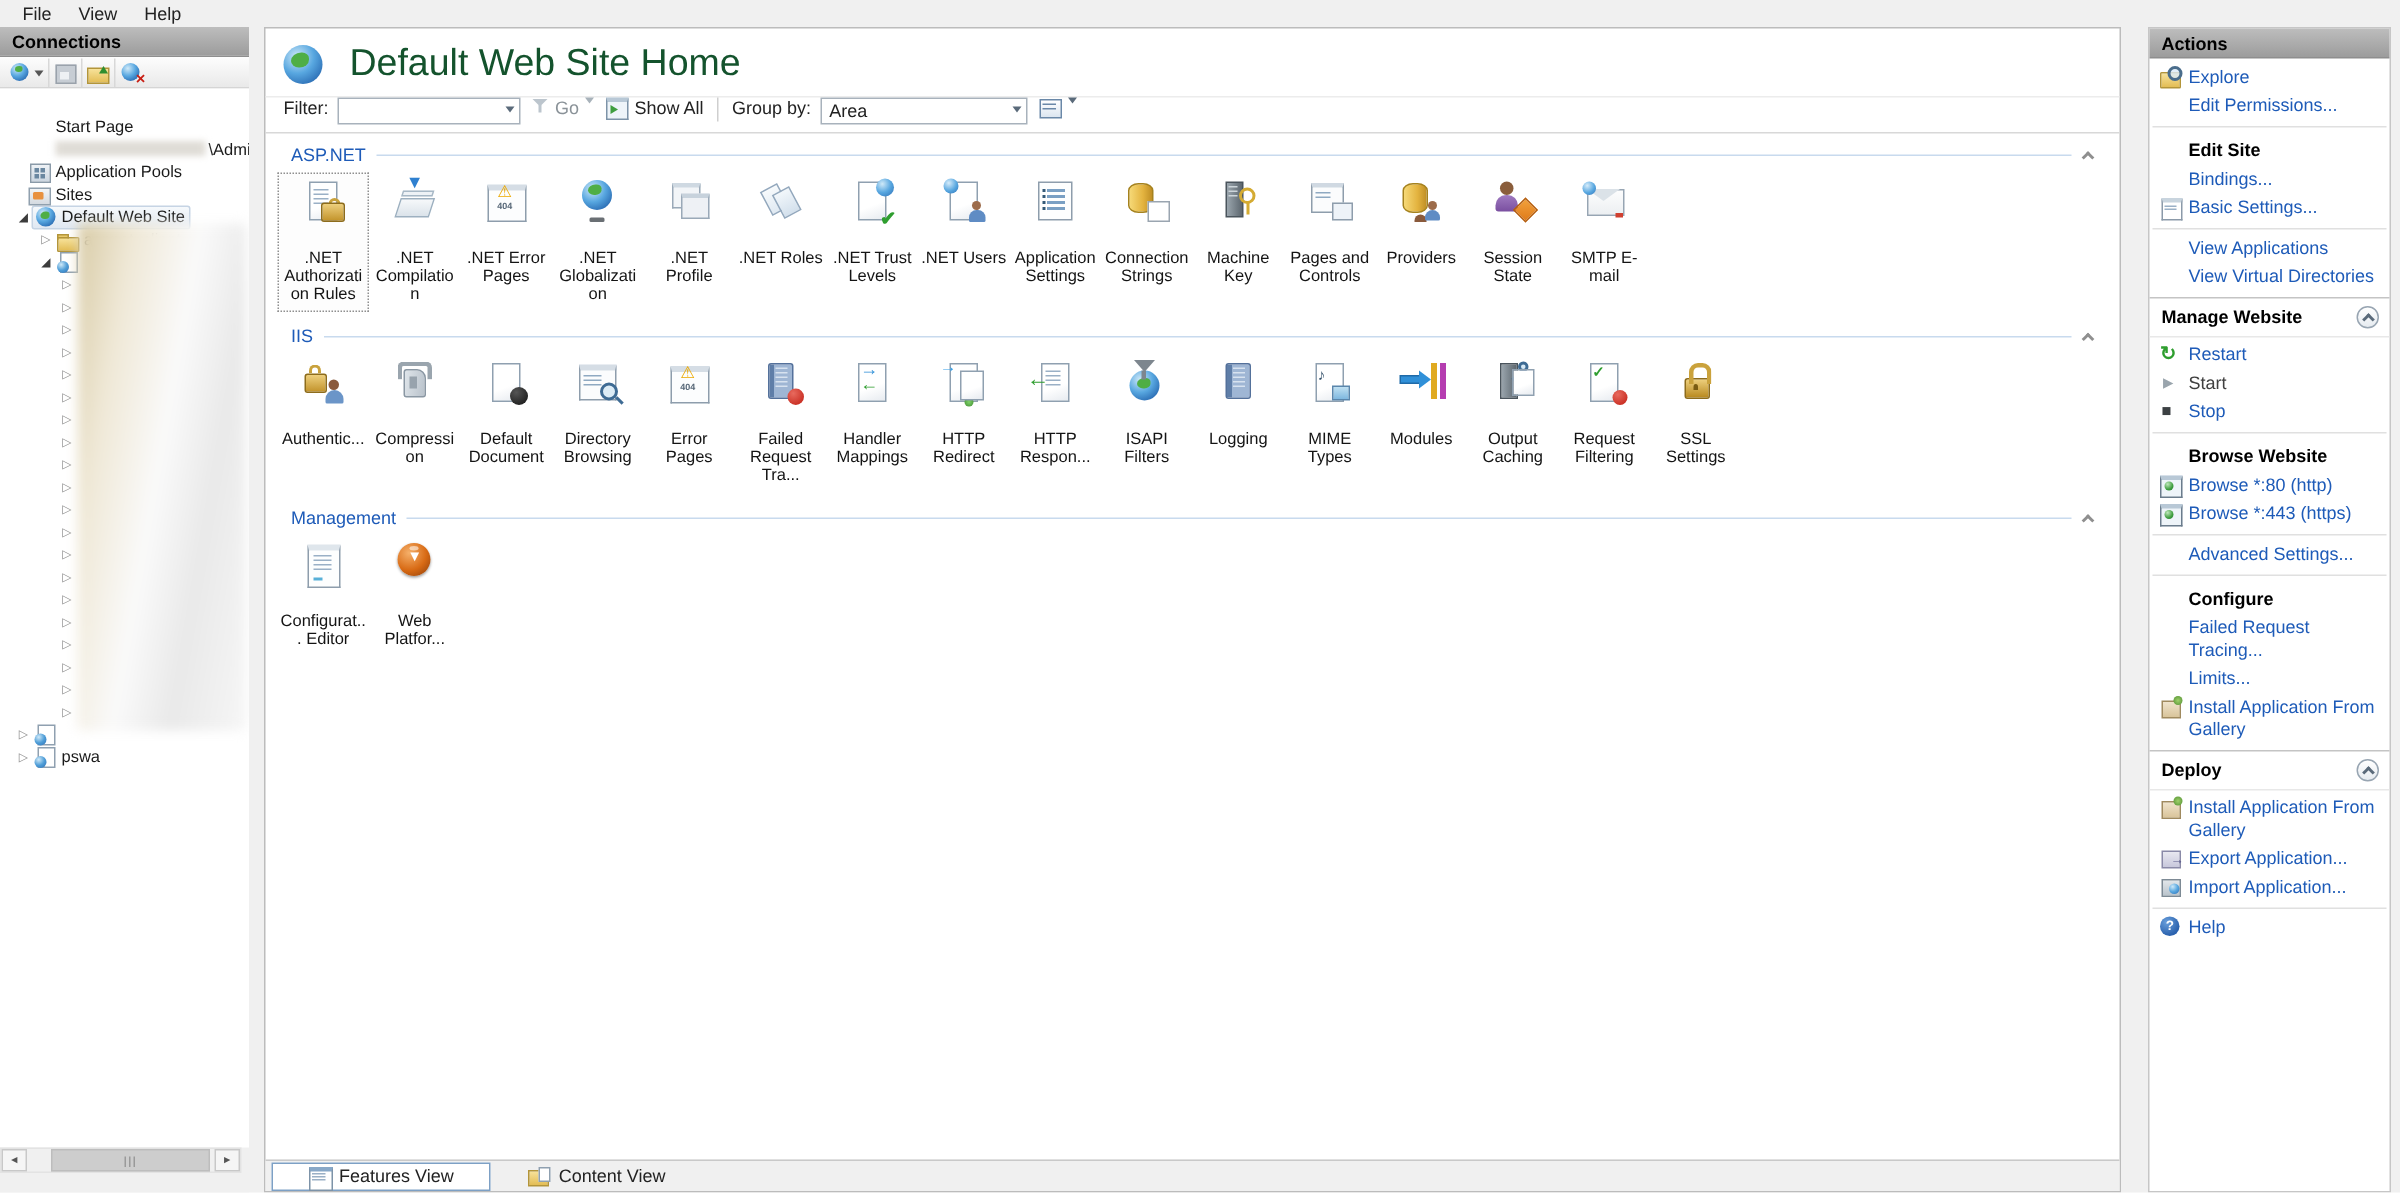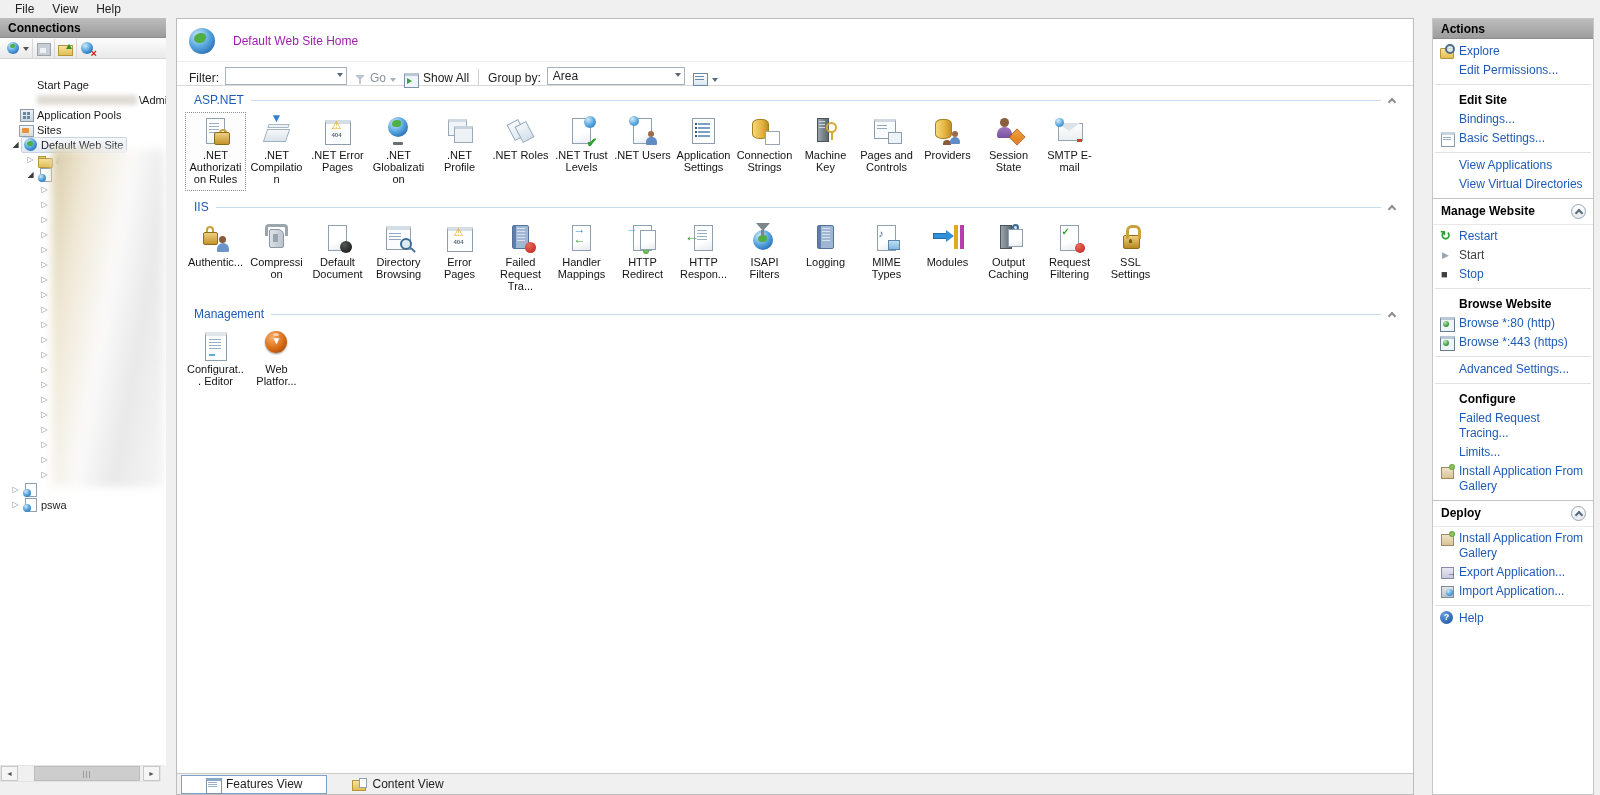--- a/index.html
+++ b/index.html
@@ -56,22 +56,22 @@
   .strack{flex:1;height:15px;position:relative}
   .sthumb{position:absolute;left:16px;top:0;width:106px;height:15px;background:#cdcdcd;border:1px solid #bdbdbd}
   .sthumb::before{content:"";position:absolute;left:48px;top:4px;width:1px;height:7px;background:#9a9a9a;box-shadow:3px 0 0 #9a9a9a,6px 0 0 #9a9a9a}
 
   
   .mainpanel{position:absolute;left:176px;top:18px;width:1238px;bottom:0;background:#fff;border:1px solid #bcbcbc;display:flex;flex-direction:column}
   .titlerow{display:flex;align-items:center;padding:9px 0 7px 12px}
   .bigglobe{width:26px;height:26px;position:relative;margin-right:18px}
   .bigglobe::before{content:"";position:absolute;inset:0;border-radius:50%;background:radial-gradient(circle at 35% 30%,#cfe9f8,#58a7e0 45%,#2b6db4 82%)}
   .bigglobe::after{content:"";position:absolute;left:5px;top:5px;width:12px;height:10px;background:#4fae45;border-radius:60% 40% 55% 45%}
-  .pagetitle{font-size:12px;color:#a21caf}
-  .filterbar{height:25px;border-top:1px solid #ececec;border-bottom:1px solid #d8d8d8;display:flex;align-items:flex-end;padding-left:12px;font-size:12px;color:#222;flex:none}
+  .pagetitle{font-size:25px;color:#14532d}
+  .filterbar{height:25px;border-top:1px solid #ececec;border-bottom:1px solid #d8d8d8;display:flex;align-items:flex-start;padding-left:12px;font-size:12px;color:#222;flex:none}
   .combo{height:18px;background:#fff;border:1px solid #a8b2bc;display:flex;align-items:center;justify-content:flex-end;padding:0 3px;margin-left:6px}
   .combo .val{flex:1;padding-left:2px}
   .caret{width:0;height:0;border:3px solid transparent;border-top:4px solid #5a6a7a}
   .fgap{width:8px}
   .funnel{position:relative;width:12px;height:11px;margin-right:3px}
   .funnel::before{content:"";position:absolute;left:0;top:1px;border-left:5px solid transparent;border-right:5px solid transparent;border-top:5px solid #bcc5cd}
   .funnel::after{content:"";position:absolute;left:4px;top:5px;width:2px;height:5px;background:#bcc5cd}
   .golabel{color:#8a9298;margin-right:4px}
   .dim-caret{border-top-color:#a8b2ba;margin-right:8px}
   .showic{position:relative;width:15px;height:12px;margin-right:4px}
@@ -84,21 +84,21 @@
 
   .contentarea{flex:1;padding:7px 8px 0 6px;overflow:hidden}
   .fsection{margin-bottom:9px}
   .shdr{display:flex;align-items:center}
   .stitle{font-size:12px;color:#1e5bb8;padding-left:11px;flex:none}
   .shline{flex:1;height:1px;background:#c8daee;margin:0 8px 0 7px}
   .schev{width:6px;height:6px;border-left:2px solid #8f8f8f;border-top:2px solid #8f8f8f;transform:rotate(45deg);margin:4px 10px 0 0;flex:none}
   .fgrid{display:flex;flex-wrap:wrap;align-items:flex-start;padding:5px 0 0 2px}
   .fitem{width:61px;text-align:center;font-size:11px;line-height:12px;color:#141414;padding:3px 1px 5px;border:1px dotted transparent;overflow-wrap:anywhere}
   .fitem.selected{border-color:#8f8f8f;background:#fdfdfd}
-  .flabel{display:block;margin-top:3px}
+  .flabel{display:block;margin-top:17px}
 
   
   .fi{position:relative;width:34px;height:30px;margin:0 auto;display:block}
   .fi::before,.fi::after{position:absolute}
   .fi i,.fi b{display:none;position:absolute;font-style:normal;font-weight:normal}
   .fi-authrules::before,.fi-trust::before,.fi-users::before,.fi-defaultdoc::before,.fi-handler::before,.fi-respheaders::before,.fi-mime::before,.fi-reqfilter::before,.fi-httpredirect::before{content:"";left:7px;top:2px;width:17px;height:24px;background:linear-gradient(160deg,#fff 60%,#e7ebf0);border:1px solid #8fa0b0}
   .fi-authrules i,.fi-respheaders i{display:block;left:10px;top:7px;width:10px;height:1px;background:#9ab0c6;box-shadow:0 3px 0 #9ab0c6,0 6px 0 #9ab0c6,0 9px 0 #9ab0c6}
   .fi-authrules::after{content:"";right:3px;bottom:1px;width:14px;height:11px;background:linear-gradient(#edcf7d,#c3942c);border:1px solid #8d6c1c;border-radius:2px}
   .fi-authrules b{display:block;right:6px;bottom:11px;width:8px;height:6px;border:2px solid #c9a23c;border-bottom:none;border-radius:4px 4px 0 0}
   .fi-compilation::before{content:"";left:5px;top:13px;width:21px;height:11px;background:linear-gradient(#f6f8fa,#dbe3ea);border:1px solid #9db0c0;transform:skewX(-18deg)}

